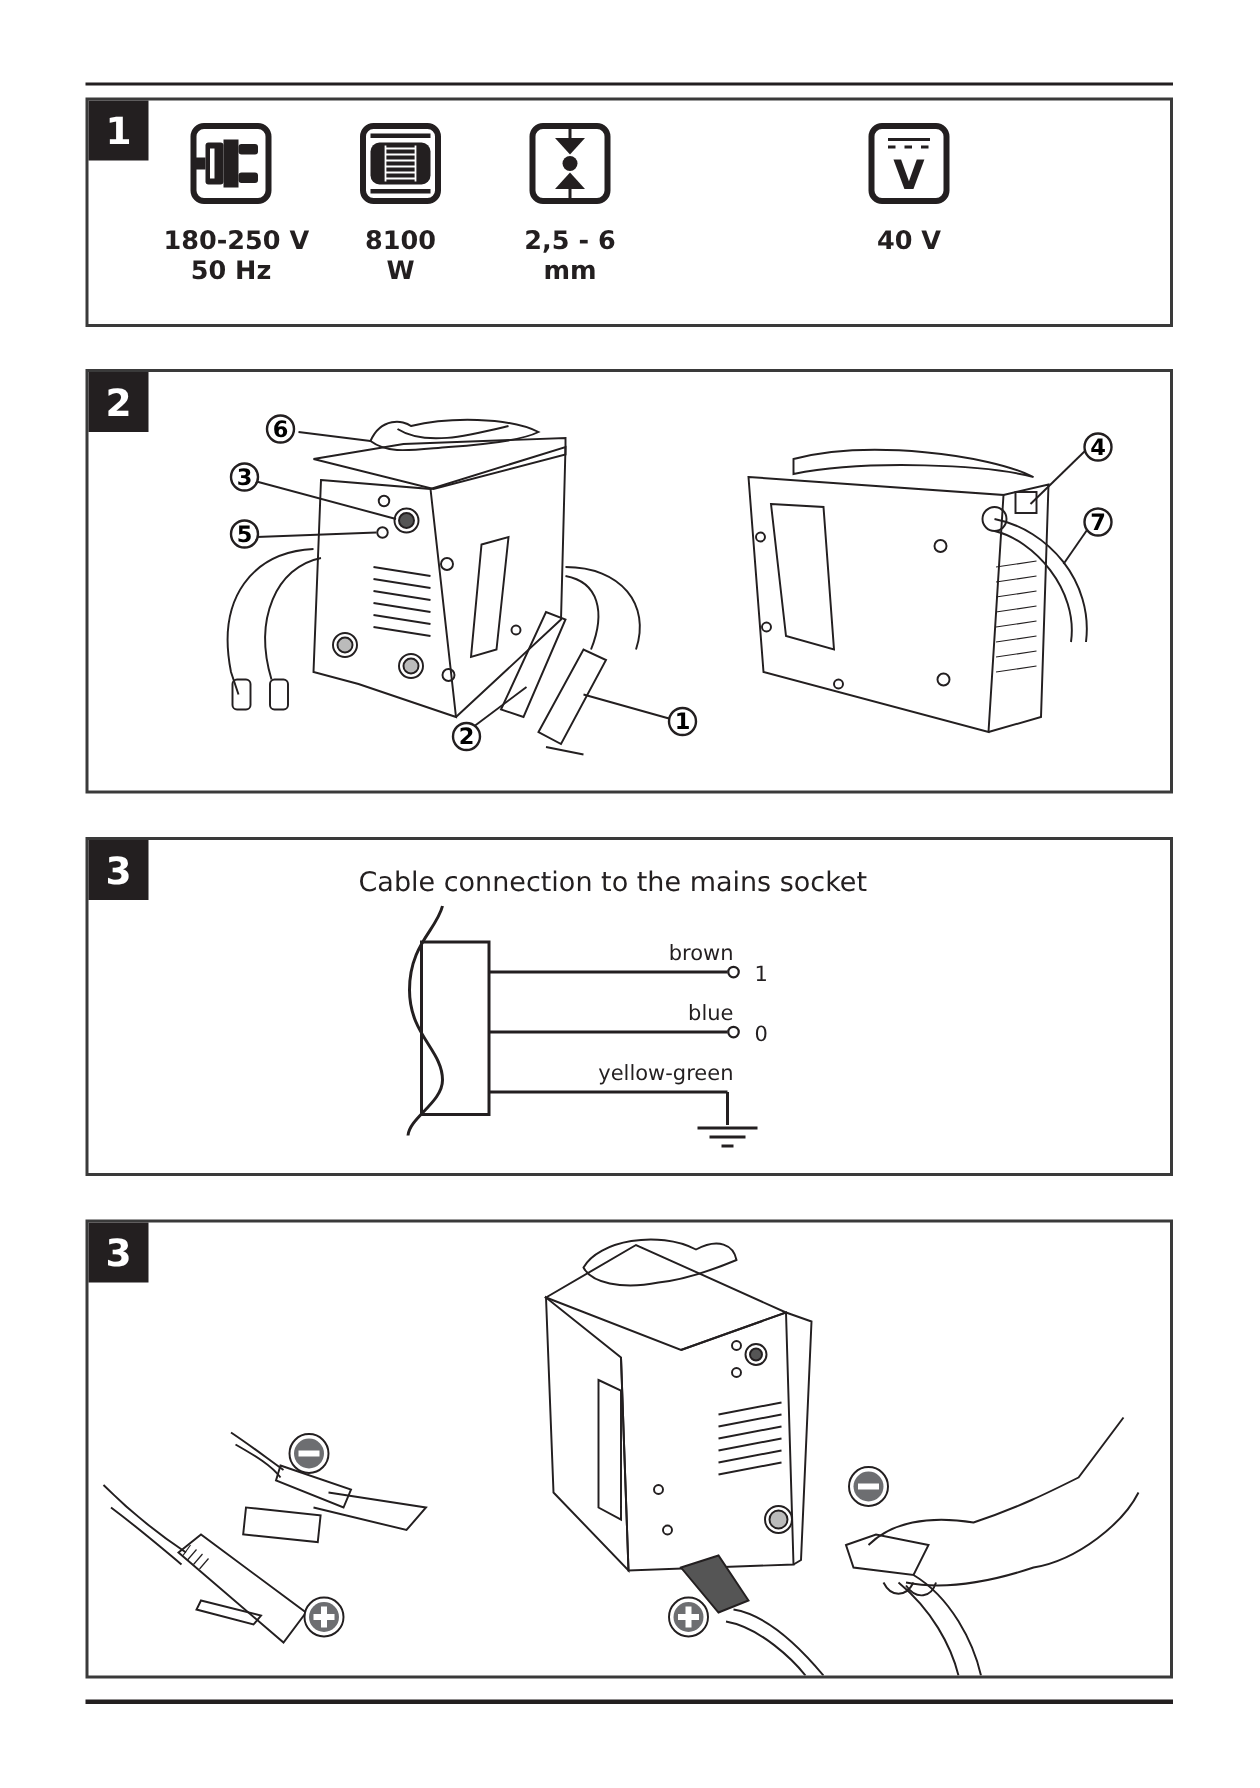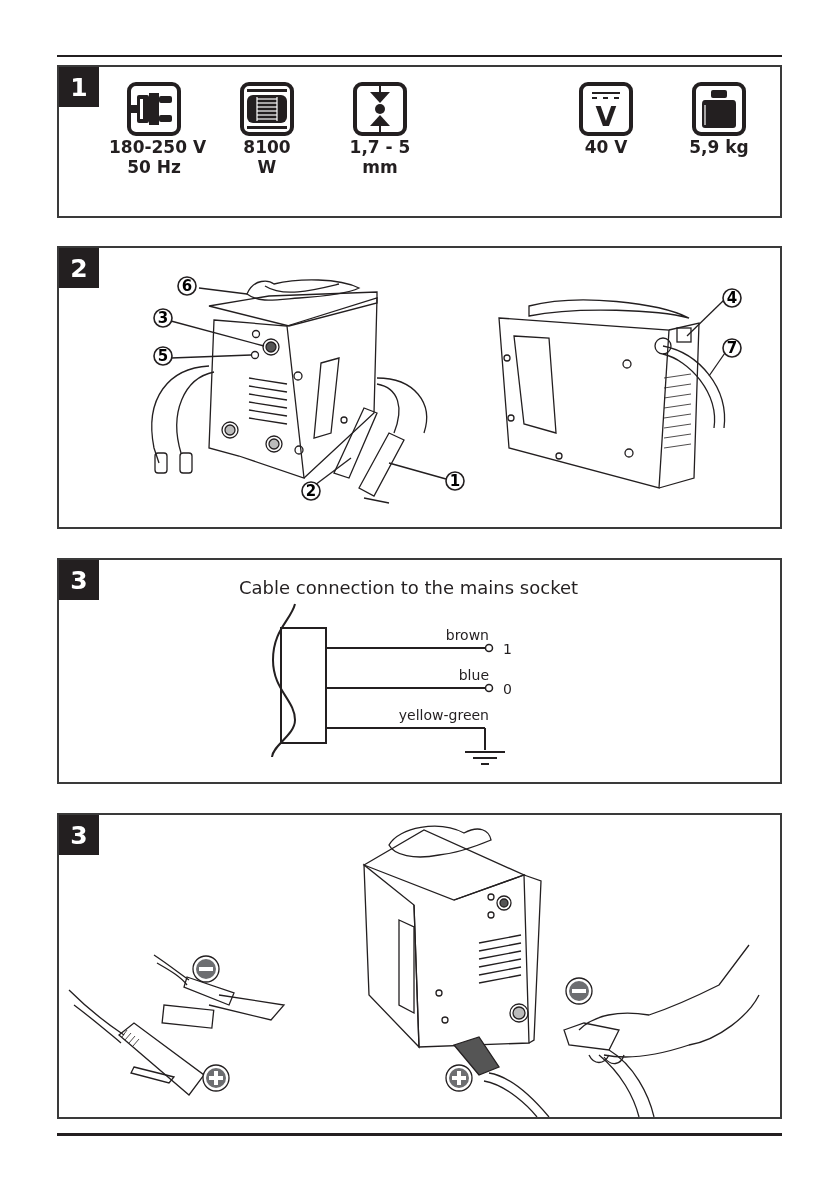--- a/index.html
+++ b/index.html
@@ -8,21 +8,21 @@
   .rule.top{top:55px;height:2px;}
   .rule.bottom{top:1133px;height:3px;}
   .panel{position:absolute;left:57px;width:725px;border:2px solid #3a3a3a;box-sizing:border-box;background:#fff;}
   .badge{position:absolute;left:0;top:0;width:40px;height:40px;background:#231f20;color:#fff;font-weight:bold;font-size:25px;display:flex;align-items:center;justify-content:center;}
   #p1{top:65px;height:153px;}
   #p2{top:246px;height:283px;}
   #p3{top:558px;height:226px;}
   #p4{top:813px;height:306px;}
   .spec{position:absolute;top:14px;width:90px;text-align:center;}
   .spec .icon{width:56px;height:56px;margin:0 auto;display:block;}
-  .spec .val{font-weight:bold;font-size:17px;line-height:20px;}
+  .spec .val{font-weight:bold;font-size:17px;line-height:20px;margin-top:14px;}
   .spec .val div{white-space:nowrap;}
   svg text{font-family:"DejaVu Sans",sans-serif;}
   .art{position:absolute;left:0;top:0;}
   .callout{font-size:15px;font-weight:bold;}
 </style>
 </head>
 <body>
 
 <div class="rule top"></div>
 
@@ -71,53 +71,41 @@
   <div class="spec" style="left:276px">
     <svg class="icon" viewBox="0 0 56 56">
       <rect x="3" y="3" width="50" height="50" rx="7" fill="none" stroke="#231f20" stroke-width="4"></rect>
       <rect x="27" y="5" width="2" height="6" fill="#231f20"></rect>
       <polygon points="18,11 38,11 28,22" fill="#231f20"></polygon>
       <circle cx="28" cy="28" r="5" fill="#231f20"></circle>
       <polygon points="18,45 38,45 28,34" fill="#231f20"></polygon>
       <rect x="27" y="45" width="2" height="6" fill="#231f20"></rect>
     </svg>
     <div class="val">
-      <div>1,7 - 5</div>
+      <div>2,5 - 6</div>
       <div>mm</div>
     </div>
   </div>
 
 
   <div class="spec" style="left:502px">
     <svg class="icon" viewBox="0 0 56 56">
       <rect x="3" y="3" width="50" height="50" rx="7" fill="none" stroke="#231f20" stroke-width="4"></rect>
       <rect x="14" y="11" width="28" height="2" fill="#231f20"></rect>
       <rect x="14" y="16" width="5" height="2" fill="#231f20"></rect>
       <rect x="25" y="16" width="5" height="2" fill="#231f20"></rect>
       <rect x="36" y="16" width="5" height="2" fill="#231f20"></rect>
       <text x="28" y="45" text-anchor="middle" font-size="27" font-weight="bold" fill="#231f20">V</text>
     </svg>
     <div class="val">
       <div>40 V</div>
       <div></div>
     </div>
   </div>
 
-  <div class="spec" style="left:615px">
-    <svg class="icon" viewBox="0 0 56 56">
-      <rect x="3" y="3" width="50" height="50" rx="7" fill="none" stroke="#231f20" stroke-width="4"></rect>
-      <rect x="20" y="9" width="16" height="8" rx="2" fill="#231f20"></rect>
-      <path d="M14 19 H42 Q45 19 45 23 V44 Q45 47 42 47 H14 Q11 47 11 44 V23 Q11 19 14 19 Z" fill="#231f20"></path>
-      <rect x="13" y="24" width="2" height="20" fill="#fff" opacity="0.6"></rect>
-    </svg>
-    <div class="val">
-      <div>5,9 kg</div>
-      <div></div>
-    </div>
-  </div>
 </div>
 
 <div class="panel" id="p2">
   <div class="badge">2</div>
   <svg class="art" width="721" height="279" viewBox="0 0 721 279">
     <g fill="none" stroke="#231f20" stroke-width="1.3">
 
       <path d="M150 58 L210 48 L318 44 L318 55 L230 78 Z"></path>
       <path d="M155 72 L228 78 L245 230 L180 208 L150 200 Z"></path>
       <path d="M228 78 L318 50 L315 165 L245 230"></path>

